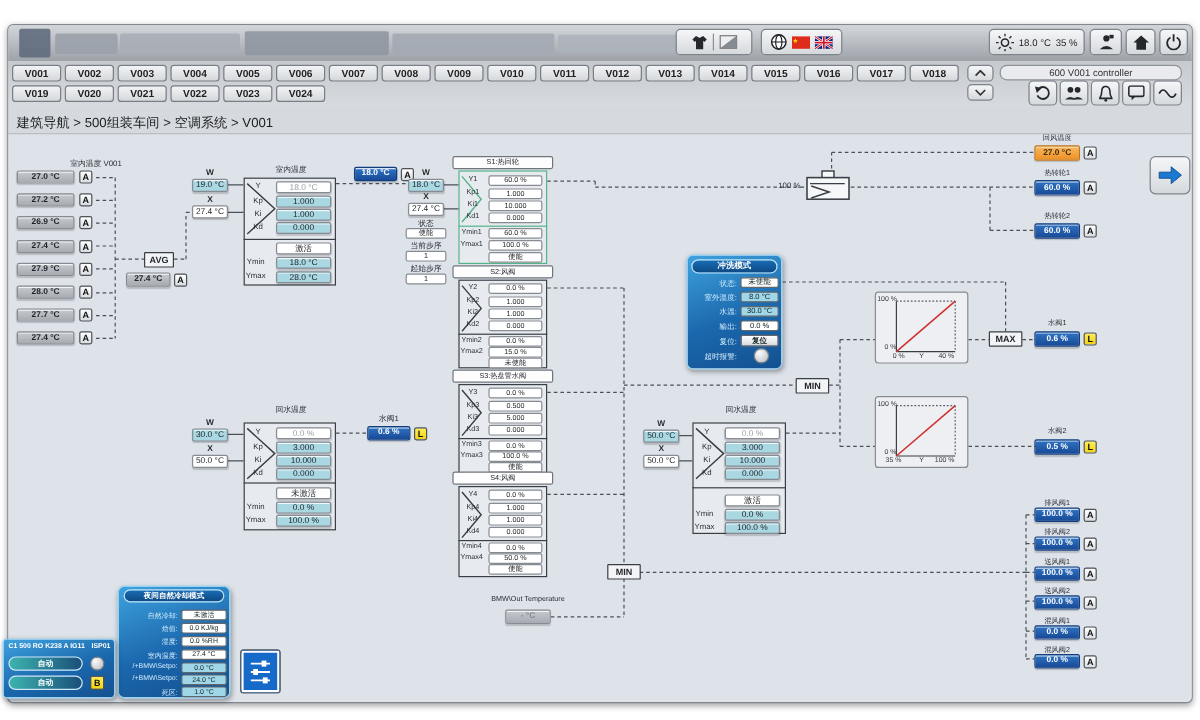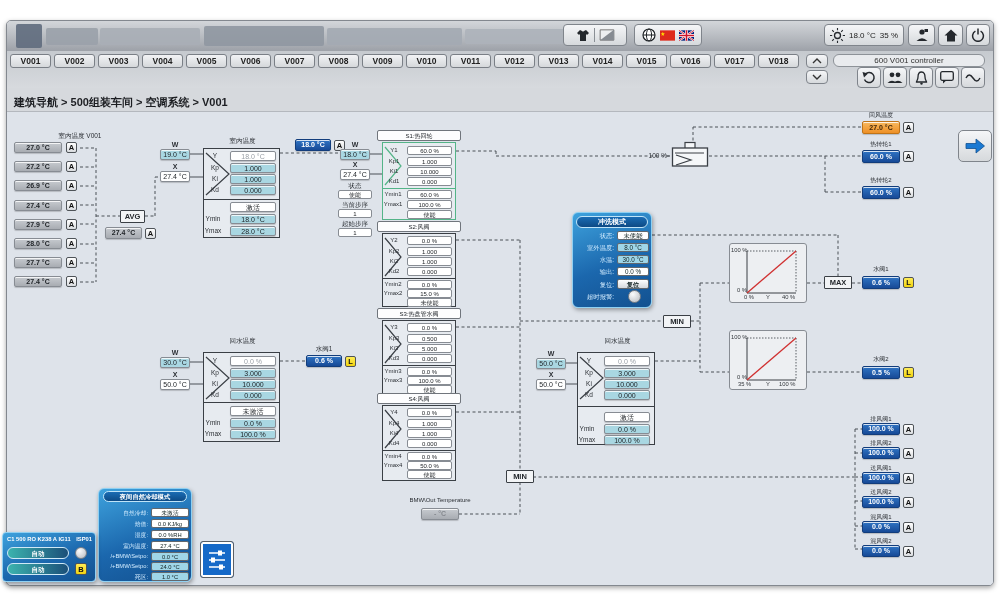--- a/index.html
+++ b/index.html
@@ -15,21 +15,21 @@
   .crumbbar{left:7px;top:88px;width:986px;height:24px;background:#d6d9dd;border-bottom:1px solid #b4b8be}
   .canvas{left:7px;top:112px;width:986px;height:473px;background:#dee3ea;border-radius:0 0 4px 4px}
   .redact{position:absolute;border-radius:2px;opacity:.9}
   .tbtn{position:absolute;background:linear-gradient(180deg,#f5f6f8,#d6d9dc);border:1px solid #7f848b;
     border-radius:4px;display:flex;align-items:center;justify-content:center;gap:4px;cursor:pointer}
   .tbtn .txt{font-size:8px;color:#222;white-space:nowrap}
   .tab{width:41px;height:14px;background:linear-gradient(180deg,#f2f3f5,#d5d8db);border:1px solid #7a7f86;
     border-radius:3px;font-size:8.5px;font-weight:bold;color:#222;text-align:center;line-height:12px;cursor:pointer}
   .ctrl-label{position:absolute;background:#e9ebee;border:1px solid #8d9298;border-radius:6px;
     font-size:8px;color:#333;text-align:center;line-height:11px}
-  .crumb{position:absolute;font-size:11px;font-weight:bold;color:#1c1e22;white-space:nowrap}
+  .crumb{position:absolute;font-size:11px;font-weight:normal;color:#1c1e22;white-space:nowrap}
   .lbl{position:absolute;font-size:6.5px;color:#2b2f34;text-align:center;white-space:nowrap}
   .lbl.l7{font-size:7px;font-weight:bold}
   .vb{position:absolute;height:11px;border:1px solid #878c93;border-radius:2px;background:#fff;
     font-size:7px;color:#1d2125;text-align:center;line-height:9px;
     box-shadow:inset 0 1px 0 rgba(255,255,255,.8),0 1px 1px rgba(0,0,0,.18)}
   .cyan{background:#a9d7e2}
   .graybox{background:linear-gradient(180deg,#c6cacf,#a8acb2);font-weight:bold}
   .blue{background:linear-gradient(180deg,#2f74c4,#174a97);color:#fff;font-weight:bold;border-color:#123d7c}
   .orange{background:linear-gradient(180deg,#f8b95f,#ee9026);color:#42280a;font-weight:bold;border-color:#c07417}
   .dim{color:#9aa0a7}
@@ -156,20 +156,28 @@
       <div class="tab">V010</div>
       <div class="tab">V011</div>
       <div class="tab">V012</div>
       <div class="tab">V013</div>
       <div class="tab">V014</div>
       <div class="tab">V015</div>
       <div class="tab">V016</div>
       <div class="tab">V017</div>
       <div class="tab">V018</div>
   </div>
+  <div class="abs" style="left:10px;top:71px;width:792px;display:flex;gap:3px">
+    <div class="tab">V019</div>
+      <div class="tab">V020</div>
+      <div class="tab">V021</div>
+      <div class="tab">V022</div>
+      <div class="tab">V023</div>
+      <div class="tab">V024</div>
+  </div>
   <div class="tbtn" style="left:806px;top:54px;width:22px;height:14px">
     <svg width="10" height="6" viewBox="0 0 10 6">
         <path d="M1 5 L5 1 L9 5" fill="none" stroke="#333" stroke-width="1.4"></path>
       </svg>
   </div>
   <div class="tbtn" style="left:806px;top:70px;width:22px;height:14px">
     <svg width="10" height="6" viewBox="0 0 10 6">
         <path d="M1 1 L5 5 L9 1" fill="none" stroke="#333" stroke-width="1.4"></path>
       </svg>
   </div>

